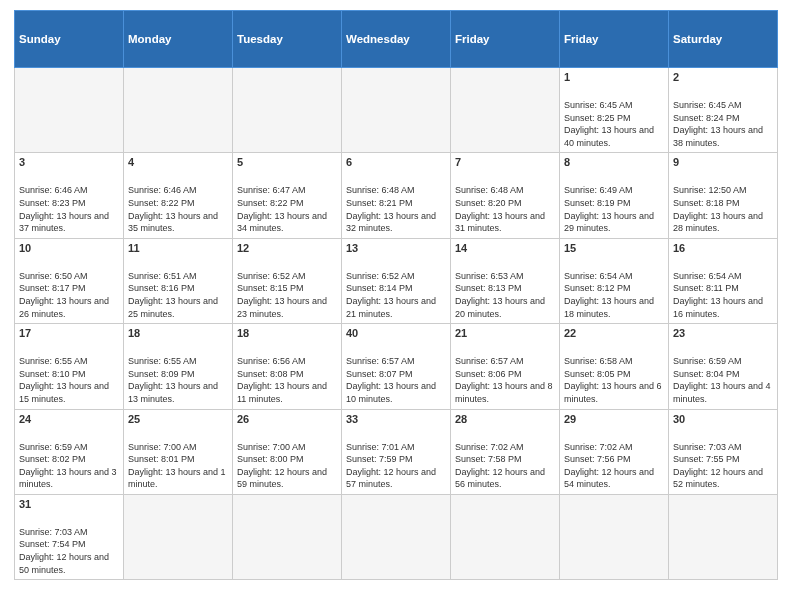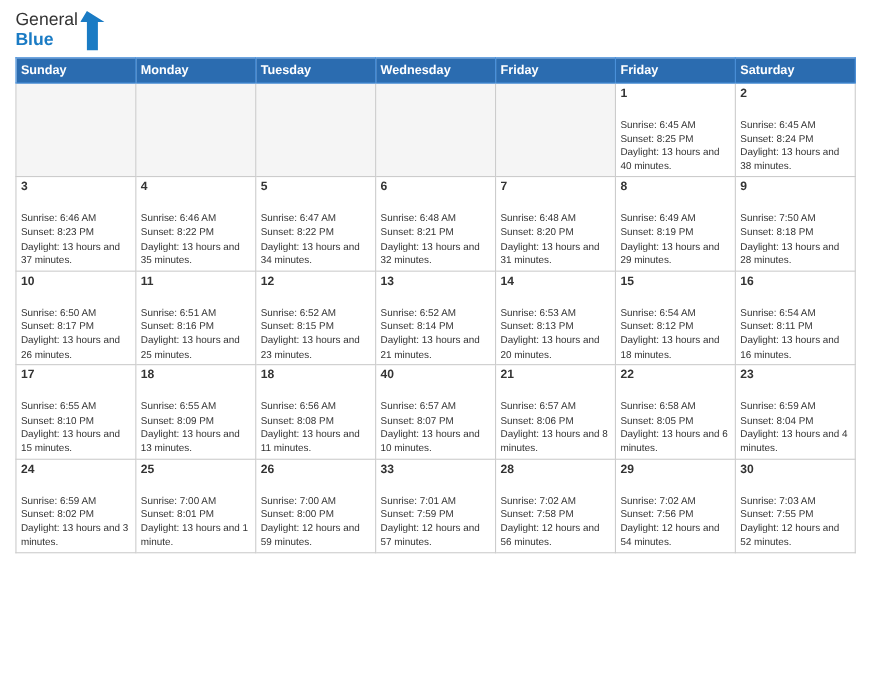--- a/index.html
+++ b/index.html
@@ -43,21 +43,21 @@
     .calendar-table {
       width: 100%;
       border-collapse: collapse;
       table-layout: fixed;
     }
     .calendar-table thead tr th {
       background: #2b6cb0;
       color: #fff;
       font-size: 11.5px;
       font-weight: bold;
-      padding: 5px 4px;
+      padding: 22px 4px;
       text-align: left;
       border: 1px solid #4a90d9;
     }
     .calendar-table tbody tr td {
       border: 1px solid #ccc;
       vertical-align: top;
       padding: 3px 4px;
       font-size: 9.5px;
       color: #333;
       height: 78px;
@@ -79,35 +79,20 @@
       margin-top: 16px;
     }
     .last-row td {
       height: 60px;
     }
   </style>
 </head>
 <body>
 
 <div class="page">
-  <div class="header">
-    <div class="logo">
-  <div style="font-family: Arial, sans-serif; line-height:1.1; font-size:16px; color:#333;">
-    <span style="color:#333;">General</span><br>
-    <span style="color:#1a7bc4; font-weight:bold;">Blue</span>
-  </div>
-  <svg width="22" height="36" viewBox="0 0 22 36">
-    <polygon points="6,0 22,10 16,10 16,36 6,36 6,10 0,10" fill="#1a7bc4"></polygon>
-  </svg>
-</div>
-    <div class="title-block">
-      <div class="calendar-title"></div>
-      <div class="calendar-subtitle"></div>
-    </div>
-  </div>
 
   <table class="calendar-table">
     <thead>
       <tr>
       <th>Sunday</th>
           <th>Monday</th>
           <th>Tuesday</th>
           <th>Wednesday</th>
           <th>Friday</th>
           <th>Friday</th>
@@ -166,21 +151,21 @@
 Daylight: 13 hours and 31 minutes.</div>
           </td>
           <td>
             <span class="day-number">8</span>
             <div class="day-info">Sunrise: 6:49 AM
 Sunset: 8:19 PM
 Daylight: 13 hours and 29 minutes.</div>
           </td>
           <td>
             <span class="day-number">9</span>
-            <div class="day-info">Sunrise: 7:50 AM
+            <div class="day-info">Sunrise: 12:50 AM
 Sunset: 8:18 PM
 Daylight: 13 hours and 28 minutes.</div>
           </td>
         </tr>
         <tr>
           <td>
             <span class="day-number">10</span>
             <div class="day-info">Sunrise: 6:50 AM
 Sunset: 8:17 PM
 Daylight: 13 hours and 26 minutes.</div>
@@ -302,16 +287,30 @@
             <div class="day-info">Sunrise: 7:02 AM
 Sunset: 7:56 PM
 Daylight: 12 hours and 54 minutes.</div>
           </td>
           <td>
             <span class="day-number">30</span>
             <div class="day-info">Sunrise: 7:03 AM
 Sunset: 7:55 PM
 Daylight: 12 hours and 52 minutes.</div>
           </td>
+        </tr>
+        <tr class="last-row">
+          <td>
+            <span class="day-number">31</span>
+            <div class="day-info">Sunrise: 7:03 AM
+Sunset: 7:54 PM
+Daylight: 12 hours and 50 minutes.</div>
+          </td>
+          <td class="empty"></td>
+          <td class="empty"></td>
+          <td class="empty"></td>
+          <td class="empty"></td>
+          <td class="empty"></td>
+          <td class="empty"></td>
         </tr>
       </tbody>
   </table>
 </div>
 
 </body></html>

